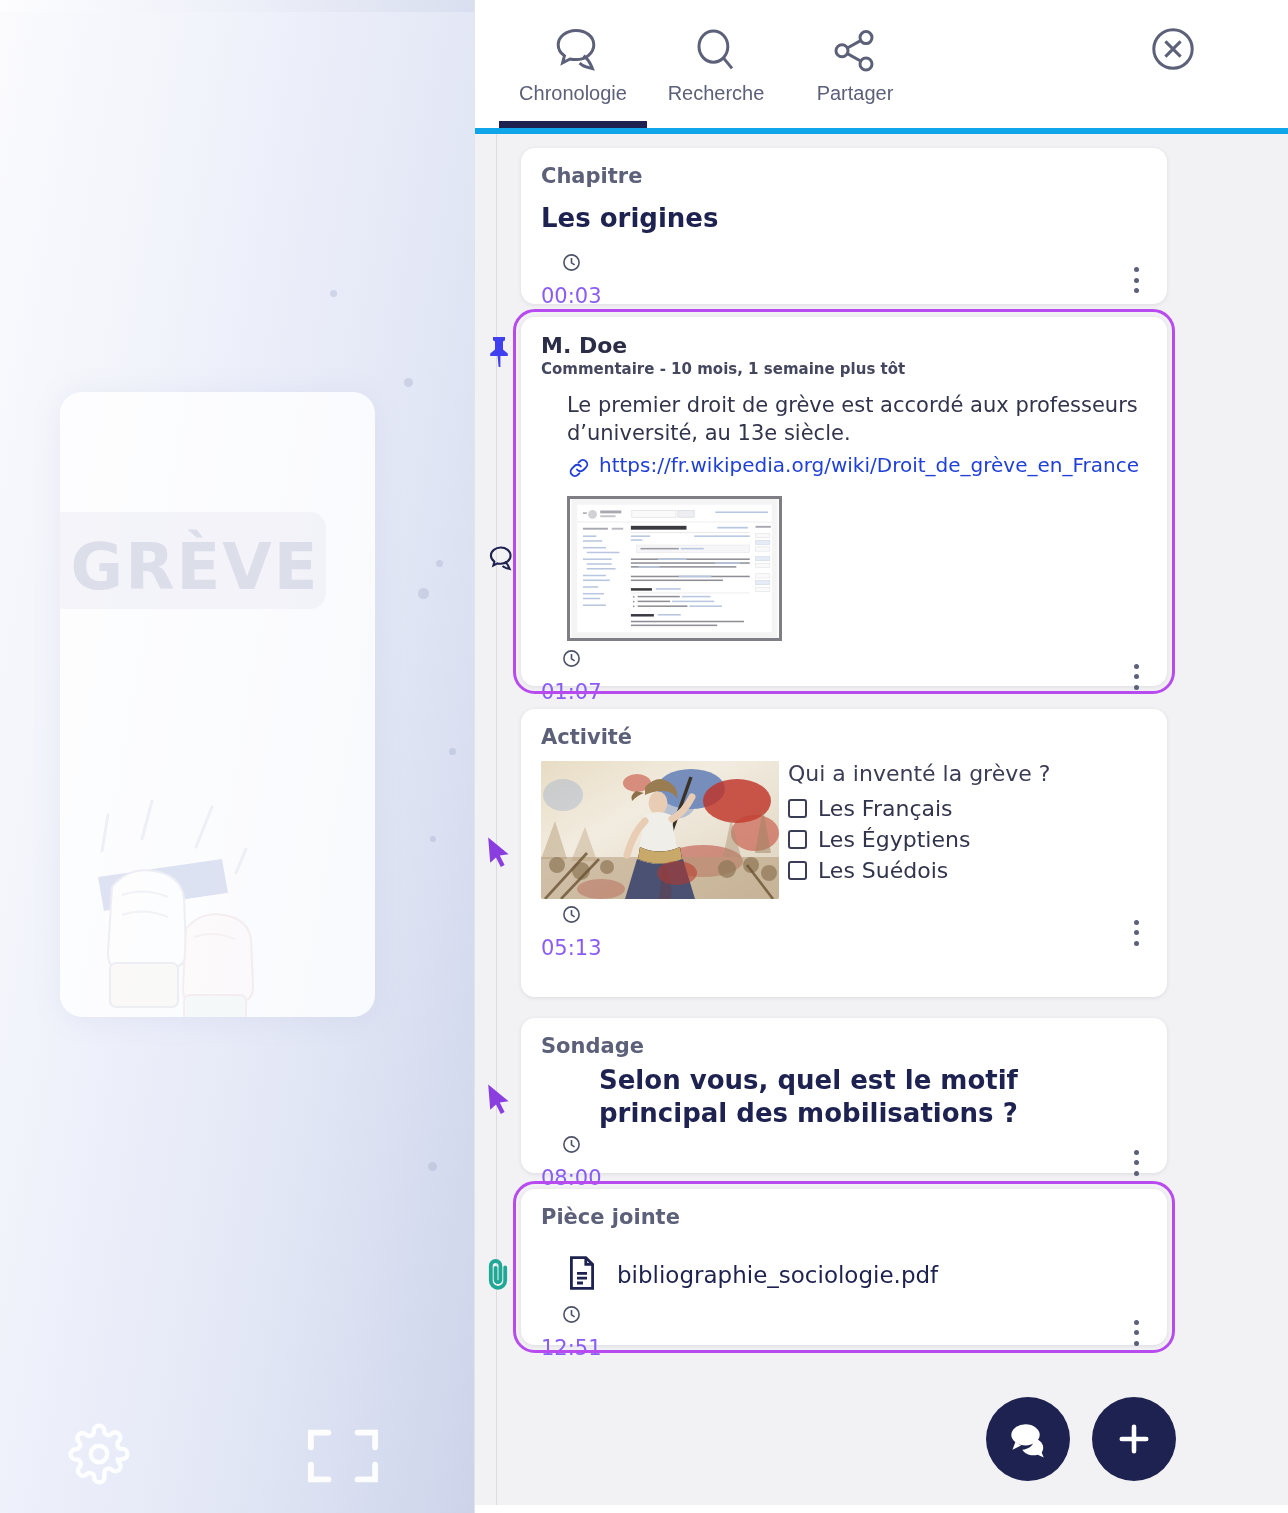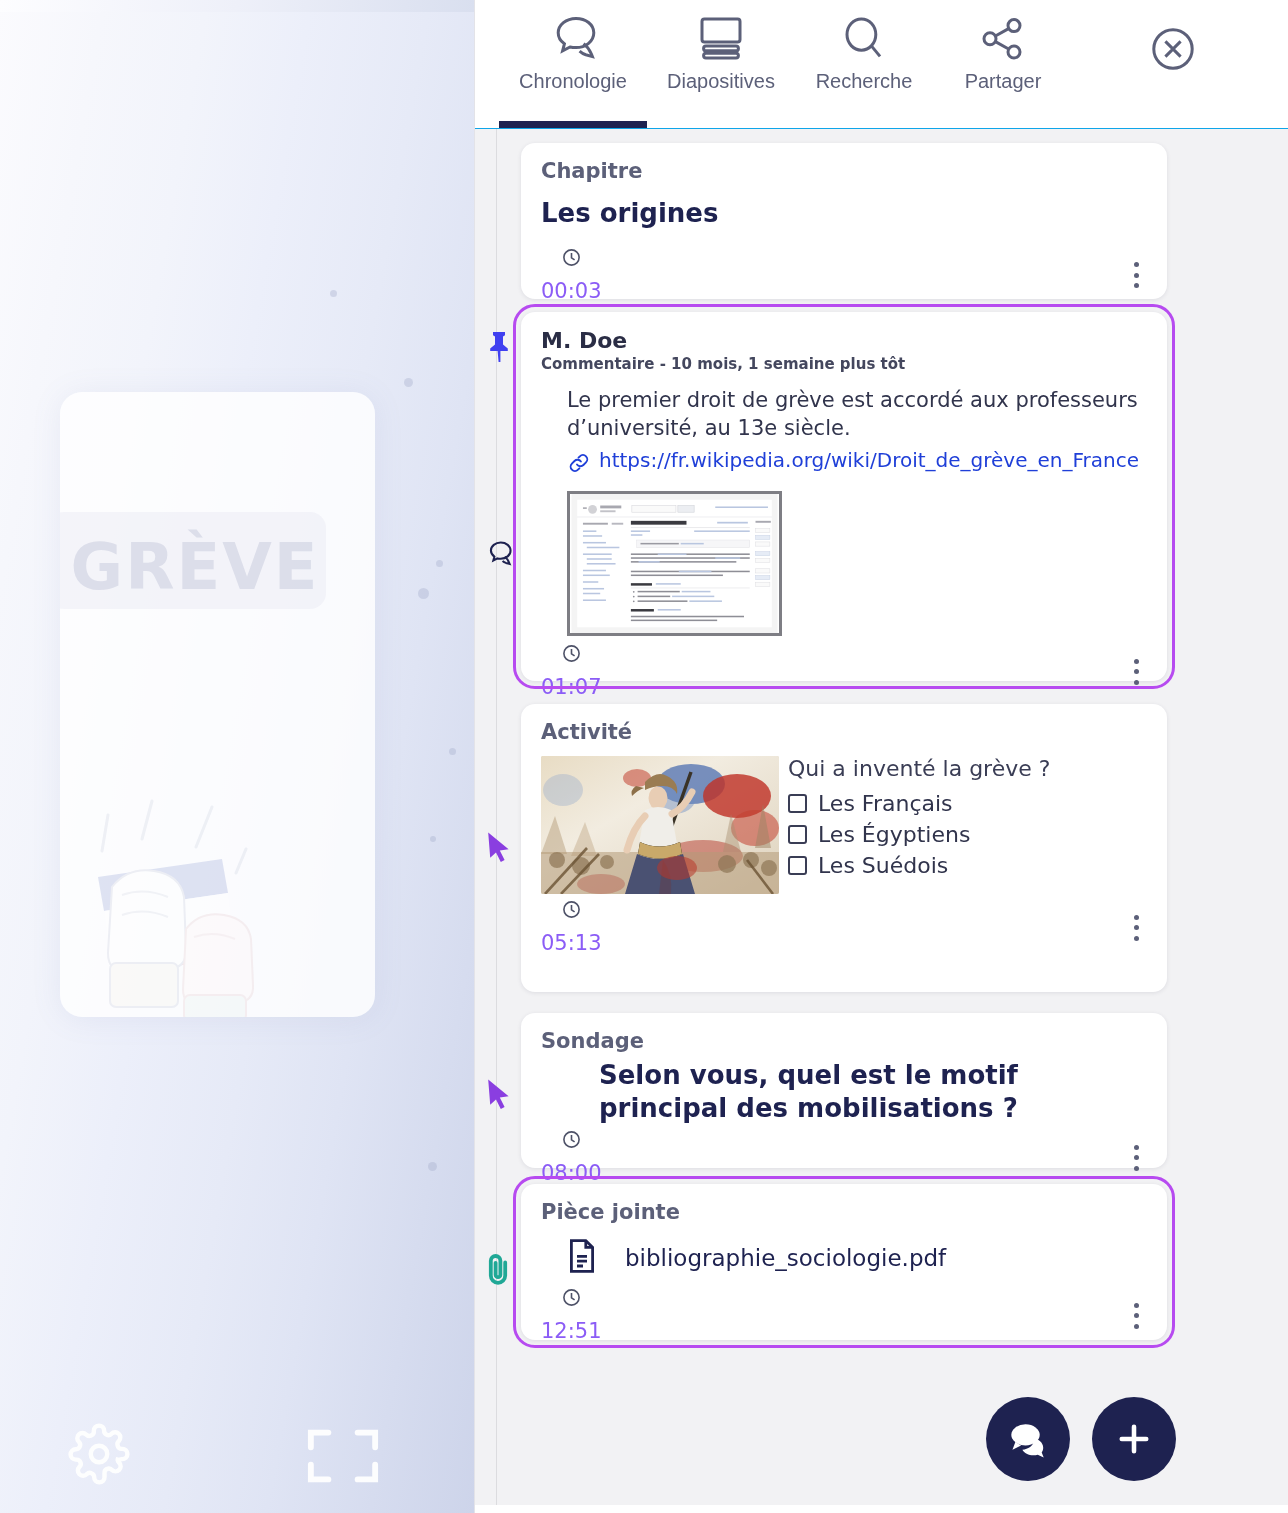--- a/index.html
+++ b/index.html
@@ -105,21 +105,21 @@
     position: relative;
     height: 128px;
     background: #ffffff;
     display: flex;
     align-items: flex-start;
     padding-left: 24px;
   }
   .tab {
     width: 99px;
     height: 128px;
-    padding-top: 14px;
+    padding-top: 26px;
     display: flex;
     flex-direction: column;
     align-items: center;
     gap: 6px;
     cursor: pointer;
     position: relative;
   }
   .tab .ticon { height: 50px; display:flex; align-items:center; justify-content:center; }
   .tab .tlabel {
     font-size: 20px;
@@ -144,21 +144,21 @@
     top: 26px;
     width: 46px; height: 46px;
     cursor: pointer;
   }
 
   
   .timeline-wrap {
     position: relative;
     flex: 1;
     background: #f2f2f4;
-    border-top: 1px solid #0ea5e9;
+    border-top: 6px solid #0ea5e9;
     overflow: hidden;
   }
   .rail {
     position: absolute;
     left: 21px;
     top: 0; bottom: 0;
     width: 1px;
     background: #dcdcdf;
   }
   .cards {
@@ -255,21 +255,21 @@
     flex: none;
     position: relative;
     background: #ded4c4;
   }
   .quiz-q { font-size: 22px; color: #3a3d55; font-family:"DejaVu Sans",sans-serif; margin-bottom: 10px; }
   .opt { display:flex; align-items:center; gap:11px; margin-bottom: 6px; }
   .box { width: 19px; height: 19px; border: 2px solid #3a3d55; border-radius: 3px; flex: none; cursor:pointer;}
   .opt span { font-size: 22px; color: #31344c; font-family:"DejaVu Sans",sans-serif; }
 
   
-  .att-row { display:flex; align-items:center; gap:28px; margin-left: 26px; margin-top: 14px; }
+  .att-row { display:flex; align-items:center; gap:20px; margin-left: 26px; margin-top: 26px; }
   .att-name { font-size: 23px; color: #1e2250; font-family:"DejaVu Sans",sans-serif; }
 
   
   .fabs {
     position: absolute;
     right: 112px;
     bottom: 32px;
     display: flex;
     gap: 22px;
     z-index: 8;
@@ -362,30 +362,20 @@
       <div class="tab tab-chronologie active">
         <span class="ticon">
           <svg width="52" height="46" viewBox="0 0 26 23" fill="none" stroke="#5c6079" stroke-width="1.5">
             <path d="M14.5 1.2c-4.9 0-8.9 3.2-8.9 7.2 0 2.2 1.2 4.2 3.1 5.5l-.9 3.5 3.7-1.9c.9.2 1.9.3 3 .3 4.9 0 8.9-3.2 8.9-7.4s-4-7.2-8.9-7.2z"></path>
             <path d="M18.3 13.8c1.7 1.3 3 3.1 3.9 5.2l.5 1.3-3.3-.9a8.4 8.4 0 0 1-3.1-1.8"></path>
           </svg>
         </span>
         <span class="tlabel">Chronologie</span>
       </div>
 
-      <div class="tab tab-diapositives">
-        <span class="ticon">
-          <svg width="50" height="46" viewBox="0 0 25 23" fill="none" stroke="#5c6079" stroke-width="1.5">
-            <rect x="3" y="1.5" width="19" height="11.5" rx="1.2"></rect>
-            <rect x="3.8" y="15" width="17.4" height="2.4" rx="1.2"></rect>
-            <rect x="3.8" y="18.6" width="17.4" height="2.4" rx="1.2"></rect>
-          </svg>
-        </span>
-        <span class="tlabel">Diapositives</span>
-      </div>
 
       <div class="tab tab-recherche">
         <span class="ticon">
           <svg width="46" height="46" viewBox="0 0 23 23" fill="none" stroke="#5c6079" stroke-width="1.5">
             <ellipse cx="10.2" cy="9.3" rx="7.2" ry="7.8"></ellipse>
             <path d="M15.4 15.2l4.1 5"></path>
           </svg>
         </span>
         <span class="tlabel">Recherche</span>
       </div>

